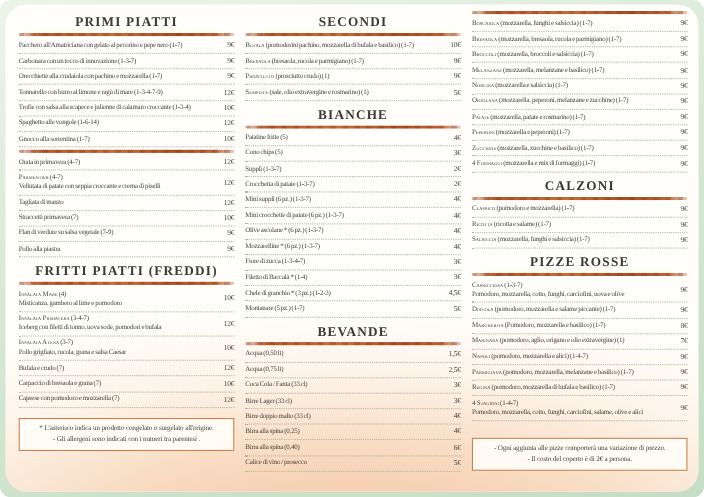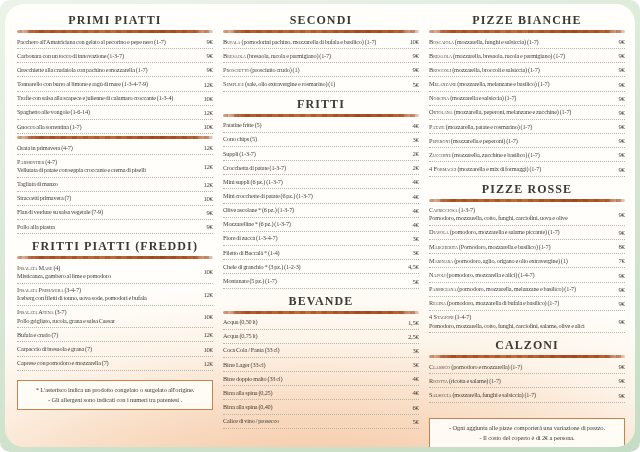--- a/index.html
+++ b/index.html
@@ -233,21 +233,21 @@
               <div class="price">9€</div>
             </div>
             <div class="row">
               <div class="row-text">
                 <div class="name-line"><span class="caps">Semplice</span><span class="plain"> (sale, olio extravergine e rosmarino) (1)</span></div>
               </div>
               <div class="price">5€</div>
             </div>
           </div>
           <div class="section">
-            <div class="section-title">FRITTI</div>
+            <div class="section-title">BIANCHE</div>
             <div class="brush-rule"></div>
             <div class="row">
               <div class="row-text">
                 <div class="name-line"><span class="plain">Patatine fritte (5)</span></div>
               </div>
               <div class="price">4€</div>
             </div>
             <div class="row">
               <div class="row-text">
                 <div class="name-line"><span class="plain">Cono chips (5)</span></div>
@@ -363,21 +363,20 @@
             <div class="row">
               <div class="row-text">
                 <div class="name-line"><span class="plain">Calice di vino / prosecco</span></div>
               </div>
               <div class="price">5€</div>
             </div>
           </div>
         </div>
         <div class="column">
           <div class="section">
-            <div class="section-title">PIZZE BIANCHE</div>
             <div class="brush-rule"></div>
             <div class="row">
               <div class="row-text">
                 <div class="name-line"><span class="caps">Boscaiola</span><span class="plain"> (mozzarella, funghi e salsiccia) (1-7)</span></div>
               </div>
               <div class="price">9€</div>
             </div>
             <div class="row">
               <div class="row-text">
                 <div class="name-line"><span class="caps">Bresaola</span><span class="plain"> (mozzarella, bresaola, rucola e parmigiano) (1-7)</span></div>
@@ -422,20 +421,42 @@
             </div>
             <div class="row">
               <div class="row-text">
                 <div class="name-line"><span class="caps">Zucchine</span><span class="plain"> (mozzarella, zucchine e basilico) (1-7)</span></div>
               </div>
               <div class="price">9€</div>
             </div>
             <div class="row">
               <div class="row-text">
                 <div class="name-line"><span class="caps">4 Formaggi</span><span class="plain"> (mozzarella e mix di formaggi) (1-7)</span></div>
+              </div>
+              <div class="price">9€</div>
+            </div>
+          </div>
+          <div class="section">
+            <div class="section-title">CALZONI</div>
+            <div class="brush-rule"></div>
+            <div class="row">
+              <div class="row-text">
+                <div class="name-line"><span class="caps">Classico</span><span class="plain"> (pomodoro e mozzarella) (1-7)</span></div>
+              </div>
+              <div class="price">9€</div>
+            </div>
+            <div class="row">
+              <div class="row-text">
+                <div class="name-line"><span class="caps">Ricotta</span><span class="plain"> (ricotta e salame) (1-7)</span></div>
+              </div>
+              <div class="price">9€</div>
+            </div>
+            <div class="row">
+              <div class="row-text">
+                <div class="name-line"><span class="caps">Salsiccia</span><span class="plain"> (mozzarella, funghi e salsiccia) (1-7)</span></div>
               </div>
               <div class="price">9€</div>
             </div>
           </div>
           <div class="section">
             <div class="section-title">PIZZE ROSSE</div>
             <div class="brush-rule"></div>
             <div class="row">
               <div class="row-text">
                 <div class="name-line"><span class="caps">Capricciosa</span><span class="plain"> (1-3-7)</span></div>
@@ -476,42 +497,20 @@
             <div class="row">
               <div class="row-text">
                 <div class="name-line"><span class="caps">Regina</span><span class="plain"> (pomodoro, mozzarella di bufala e basilico) (1-7)</span></div>
               </div>
               <div class="price">9€</div>
             </div>
             <div class="row">
               <div class="row-text">
                 <div class="name-line"><span class="caps">4 Stagioni</span><span class="plain"> (1-4-7)</span></div>
                 <div class="desc">Pomodoro, mozzarella, cotto, funghi, carciofini, salame, olive e alici</div>
-              </div>
-              <div class="price">9€</div>
-            </div>
-          </div>
-          <div class="section">
-            <div class="section-title">CALZONI</div>
-            <div class="brush-rule"></div>
-            <div class="row">
-              <div class="row-text">
-                <div class="name-line"><span class="caps">Classico</span><span class="plain"> (pomodoro e mozzarella) (1-7)</span></div>
-              </div>
-              <div class="price">9€</div>
-            </div>
-            <div class="row">
-              <div class="row-text">
-                <div class="name-line"><span class="caps">Ricotta</span><span class="plain"> (ricotta e salame) (1-7)</span></div>
-              </div>
-              <div class="price">9€</div>
-            </div>
-            <div class="row">
-              <div class="row-text">
-                <div class="name-line"><span class="caps">Salsiccia</span><span class="plain"> (mozzarella, funghi e salsiccia) (1-7)</span></div>
               </div>
               <div class="price">9€</div>
             </div>
           </div>
           <div class="note-box">
             <div class="note-line">- Ogni aggiunta alle pizze comporterà una variazione di prezzo.</div>
             <div class="note-line">- Il costo del coperto è di 2€ a persona.</div>
           </div>
         </div>
       </div>

